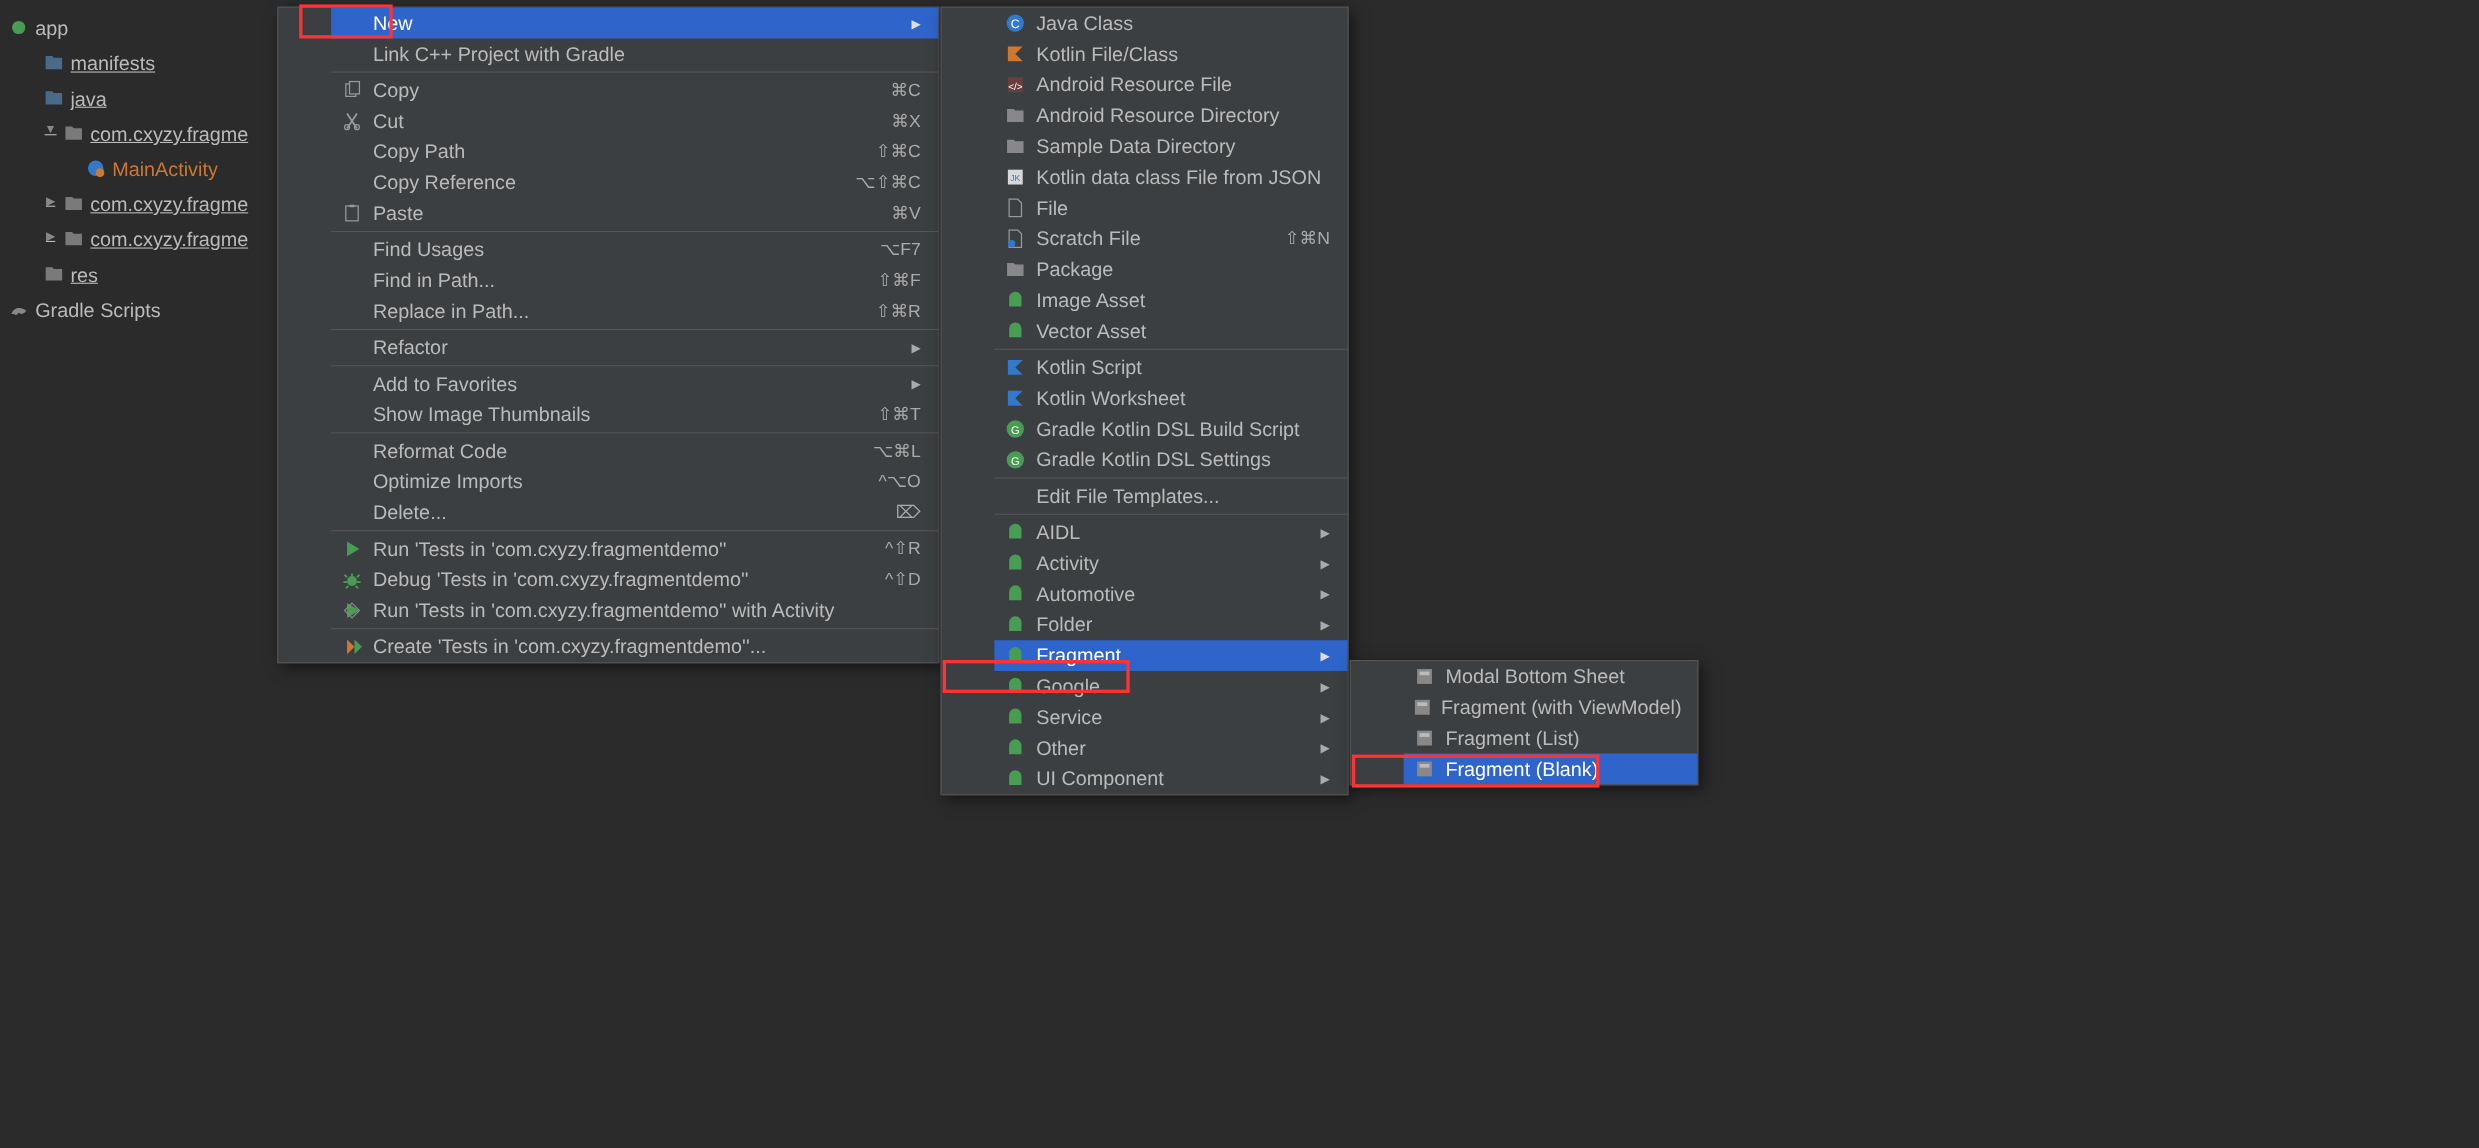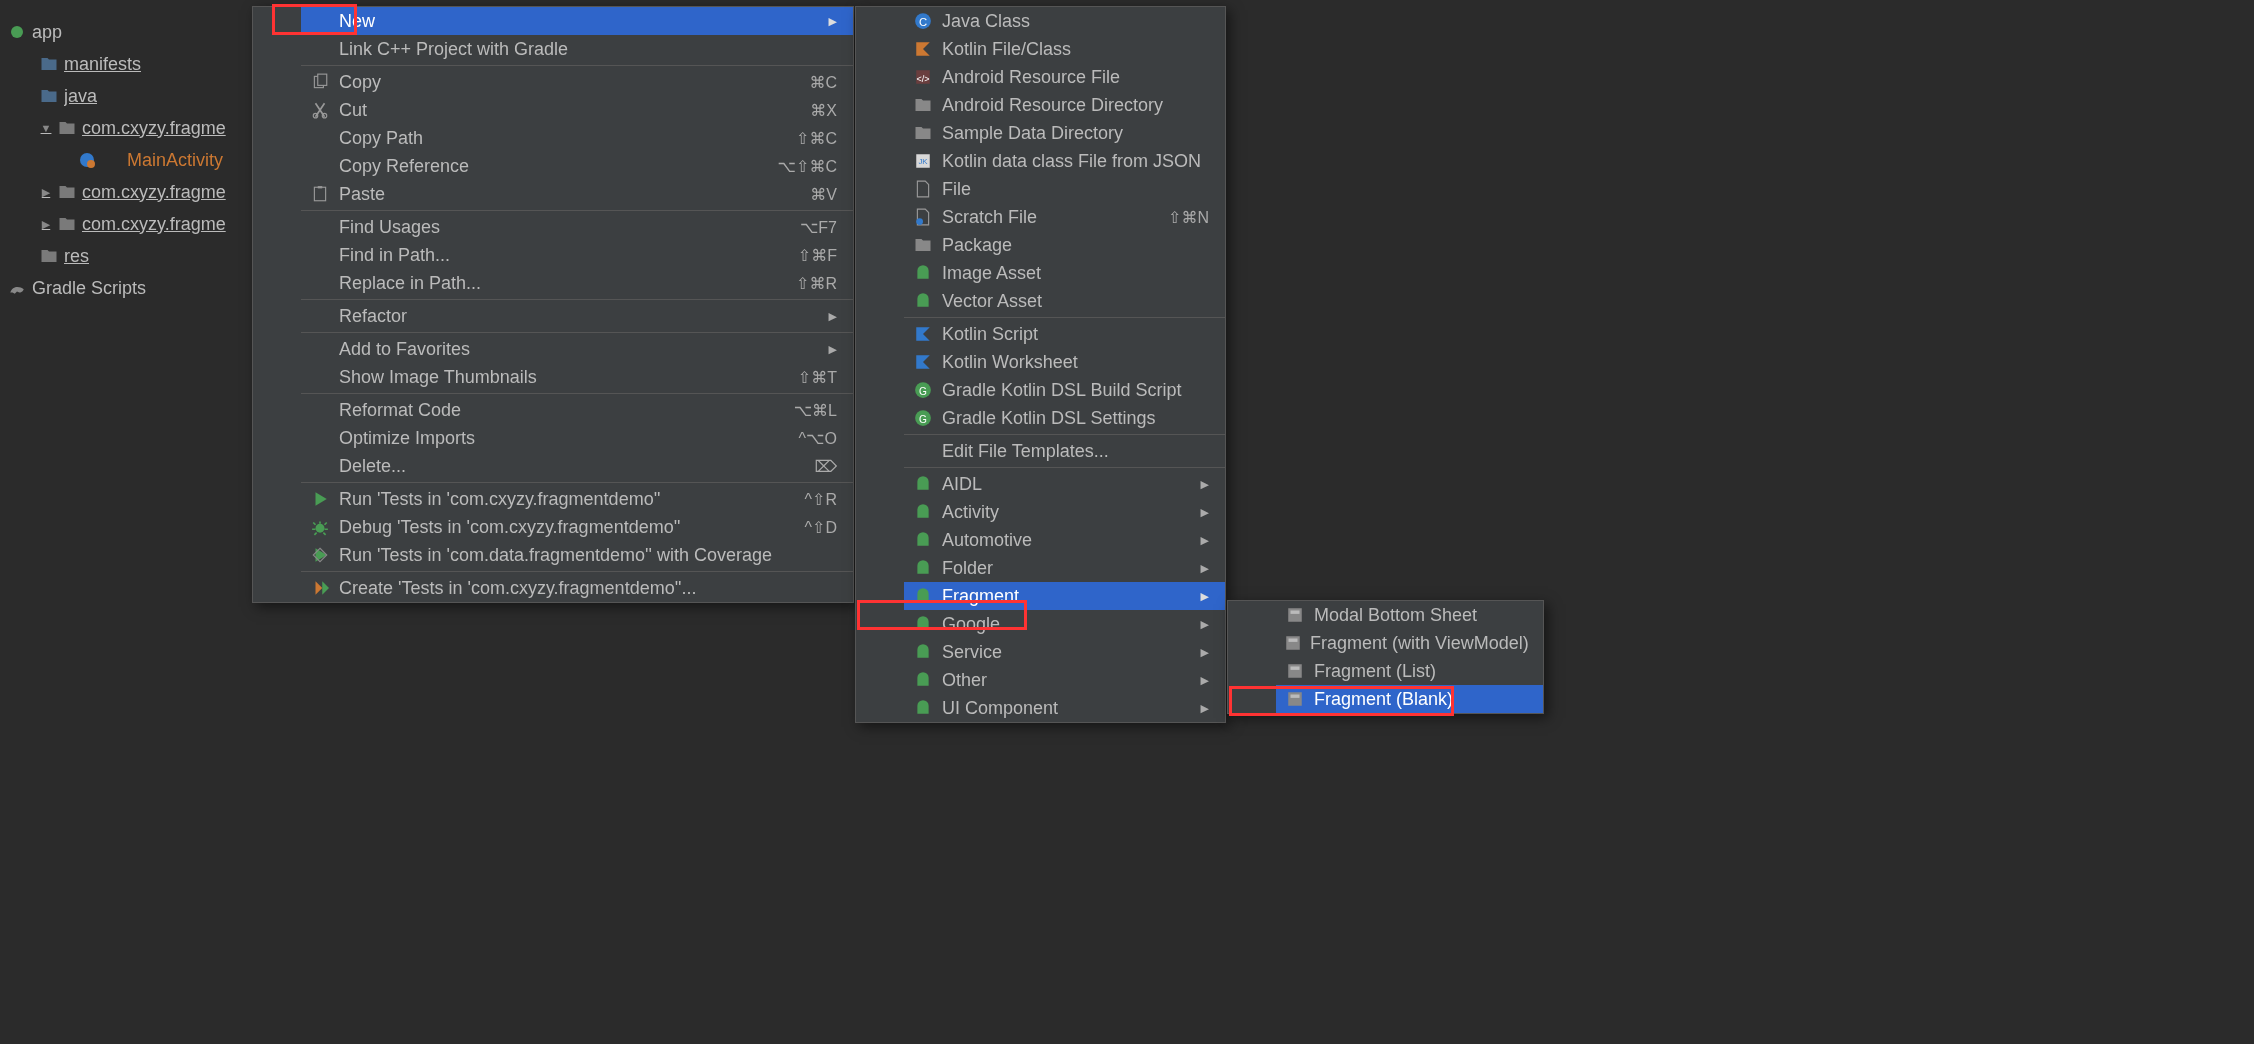--- a/index.html
+++ b/index.html
@@ -17,37 +17,36 @@
     
     .tree {
       position: absolute;
       left: 0;
       top: 0;
       width: 250px;
       padding-top: 16px;
     }
     .tree-row {
       display: flex;
-      align-items: center;
       height: 32px;
       padding-left: 8px;
       gap: 6px;
       white-space: nowrap;
     }
     .tree-row.d1 { padding-left: 40px; text-decoration: underline; }
     .tree-row.d3 { padding-left: 78px; }
     .arrow-icon { width: 12px; display: inline-flex; justify-content: center; color: #888; font-size: 11px; }
     .icon { width: 18px; height: 18px; display: inline-flex; align-items: center; justify-content: center; font-size: 14px; }
     .folder-icon { color: #4a6a8a; }
     .folder-icon svg { fill: #4a6a8a; }
     .pkg-icon svg { fill: #7a7a7a; }
     .module-dot { width: 12px; height: 12px; background: #499c54; border-radius: 50%; }
     .main-activity-icon { position:relative; }
     .main-activity-icon svg { width:16px; height:16px; }
-    .highlighted-name { color: #cc7832; margin-left: 25px; }
+    .highlighted-name { color: #cc7832; }
     .tree-label { overflow: hidden; text-overflow: clip; }
     
     
     .menu {
       position: absolute;
       background: #3c3f41;
       border: 1px solid #555;
       box-shadow: 4px 4px 12px rgba(0,0,0,0.5);
       padding-left: 48px;
     }
@@ -280,21 +279,21 @@
     <span class="mi-label">Debug 'Tests in 'com.cxyzy.fragmentdemo''</span>
     <span class="mi-shortcut">^⇧D</span>
   </div>
   <div class="menu-row">
     <span class="mi-icon">
         <svg viewBox="0 0 16 16">
           <path d="M4 2l10 6-10 6z" fill="#499c54"></path>
           <path d="M8 2l6 6-6 6-6-6z" fill="none" stroke="#888"></path>
         </svg>
       </span>
-    <span class="mi-label">Run 'Tests in 'com.data.fragmentdemo'' with Coverage</span>
+    <span class="mi-label">Run 'Tests in 'com.cxyzy.fragmentdemo'' with Activity</span>
   </div>
   <div class="menu-sep"></div>
   <div class="menu-row">
     <span class="mi-icon">
         <svg viewBox="0 0 16 16">
           <path d="M4 2l6 6-6 6z" fill="#cc7832"></path>
           <path d="M10 2l6 6-6 6z" fill="#499c54"></path>
         </svg>
       </span>
     <span class="mi-label">Create 'Tests in 'com.cxyzy.fragmentdemo''...</span>

